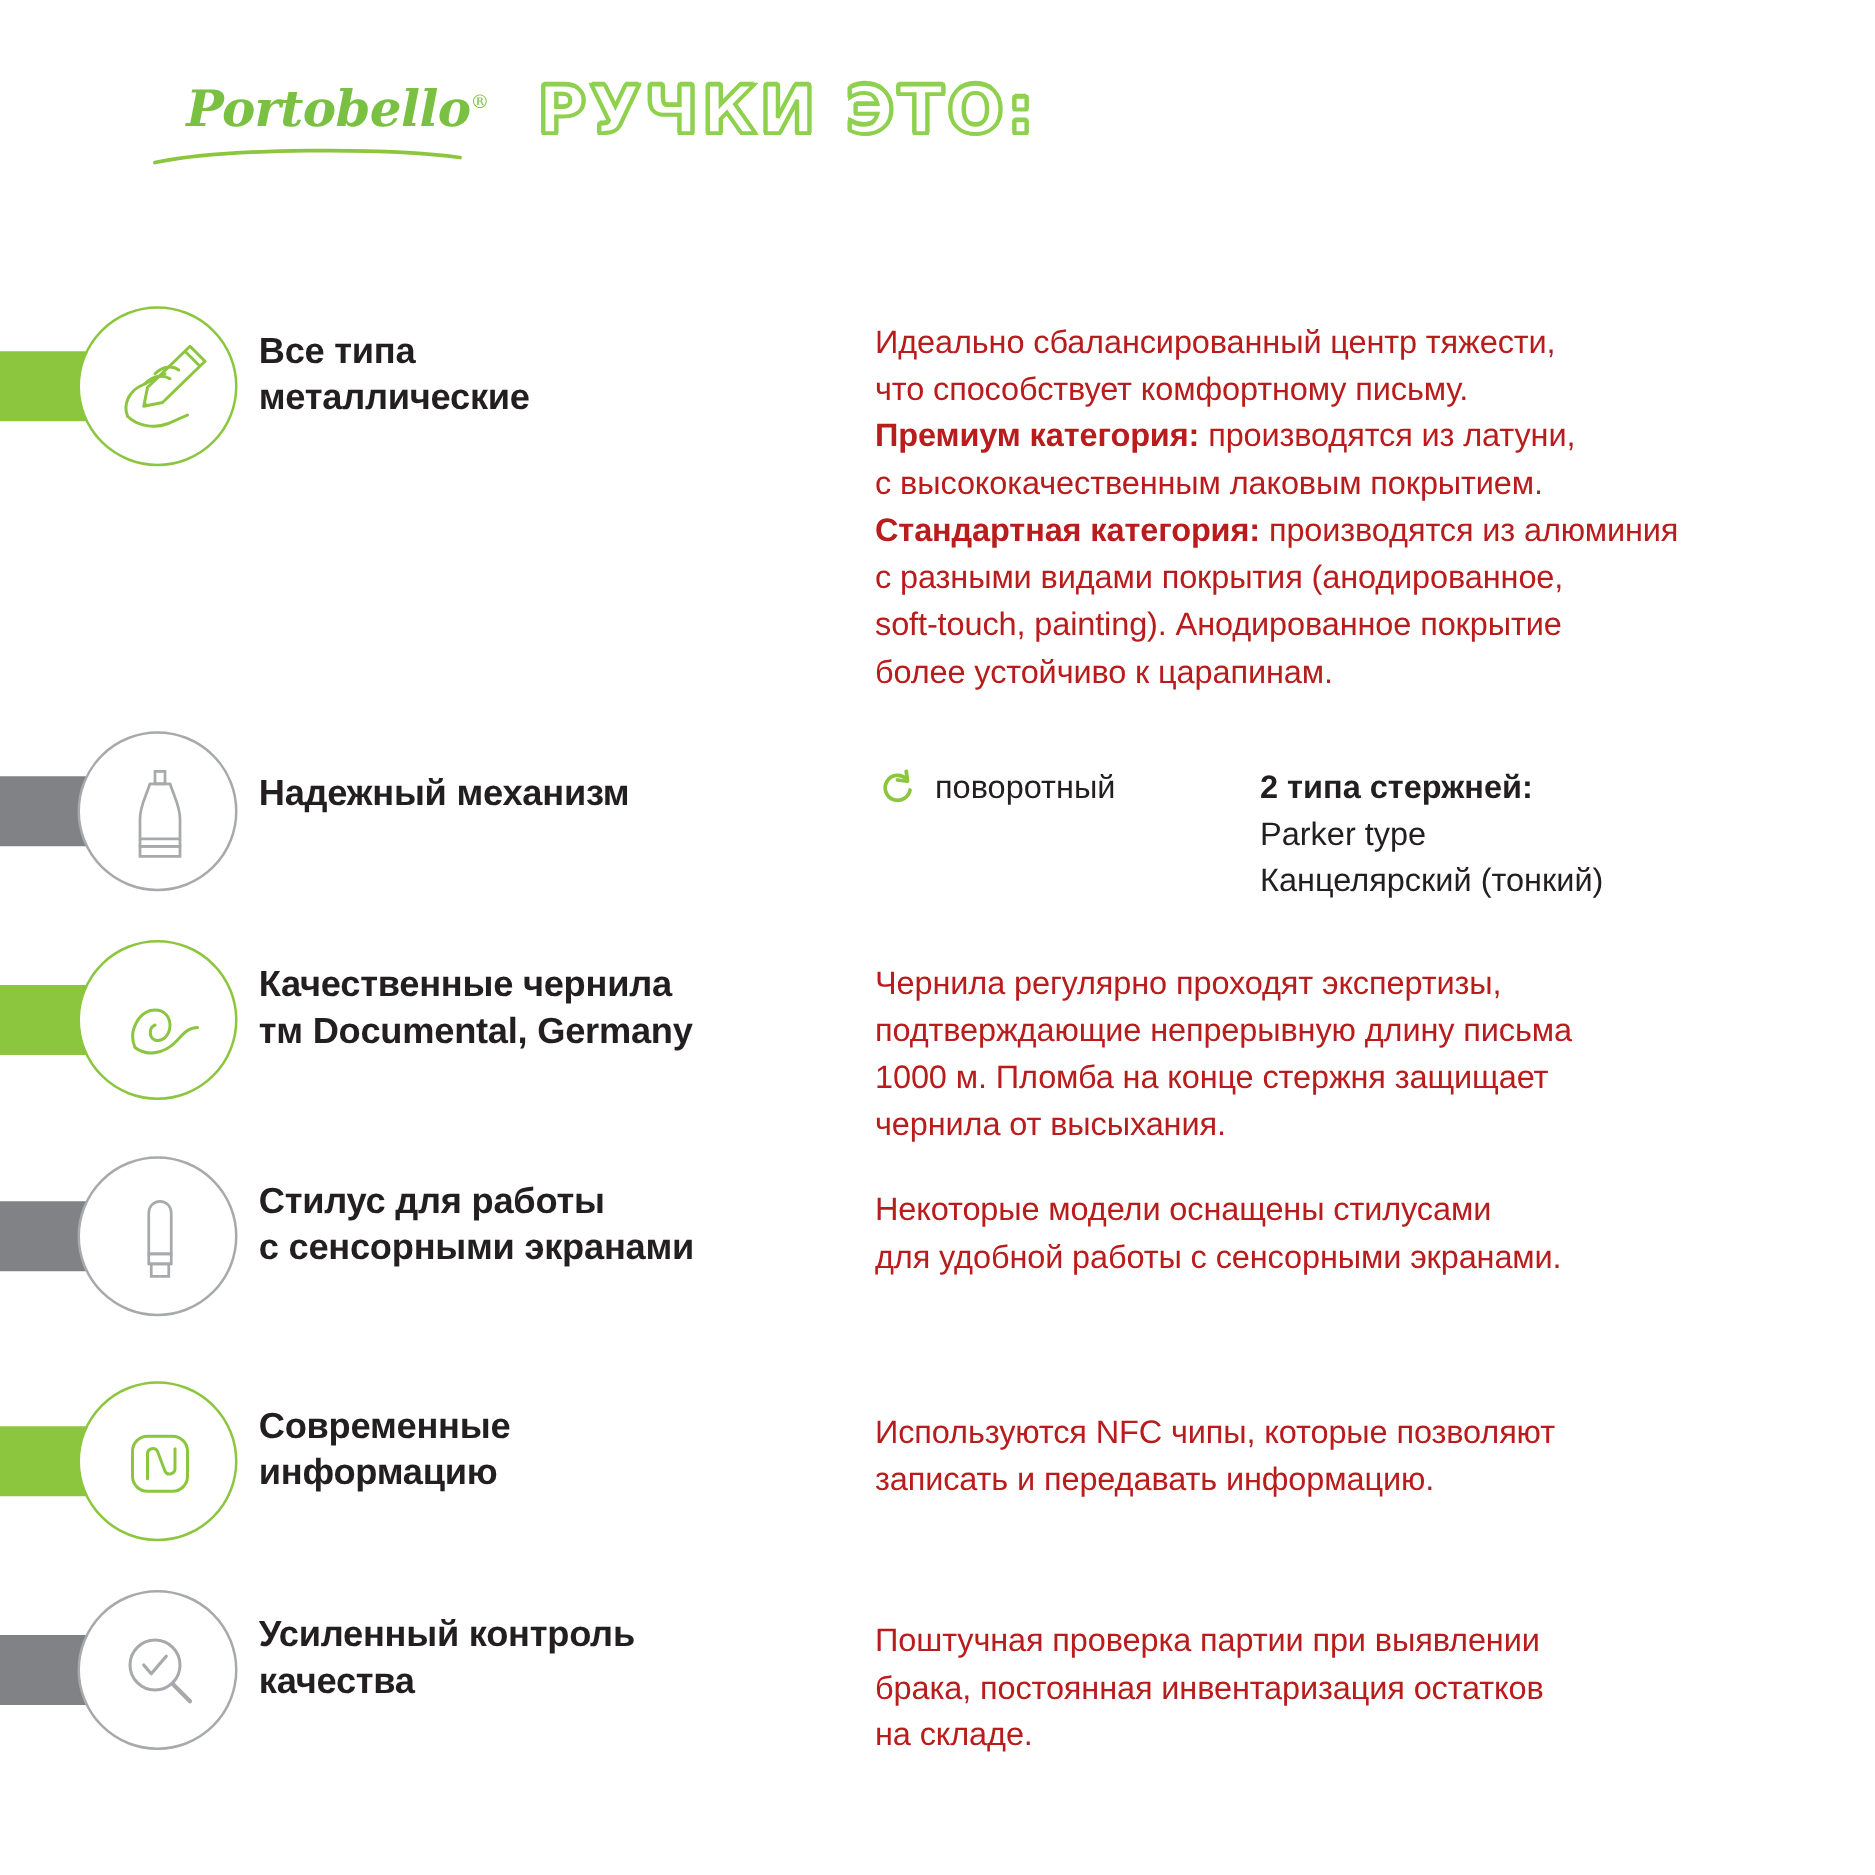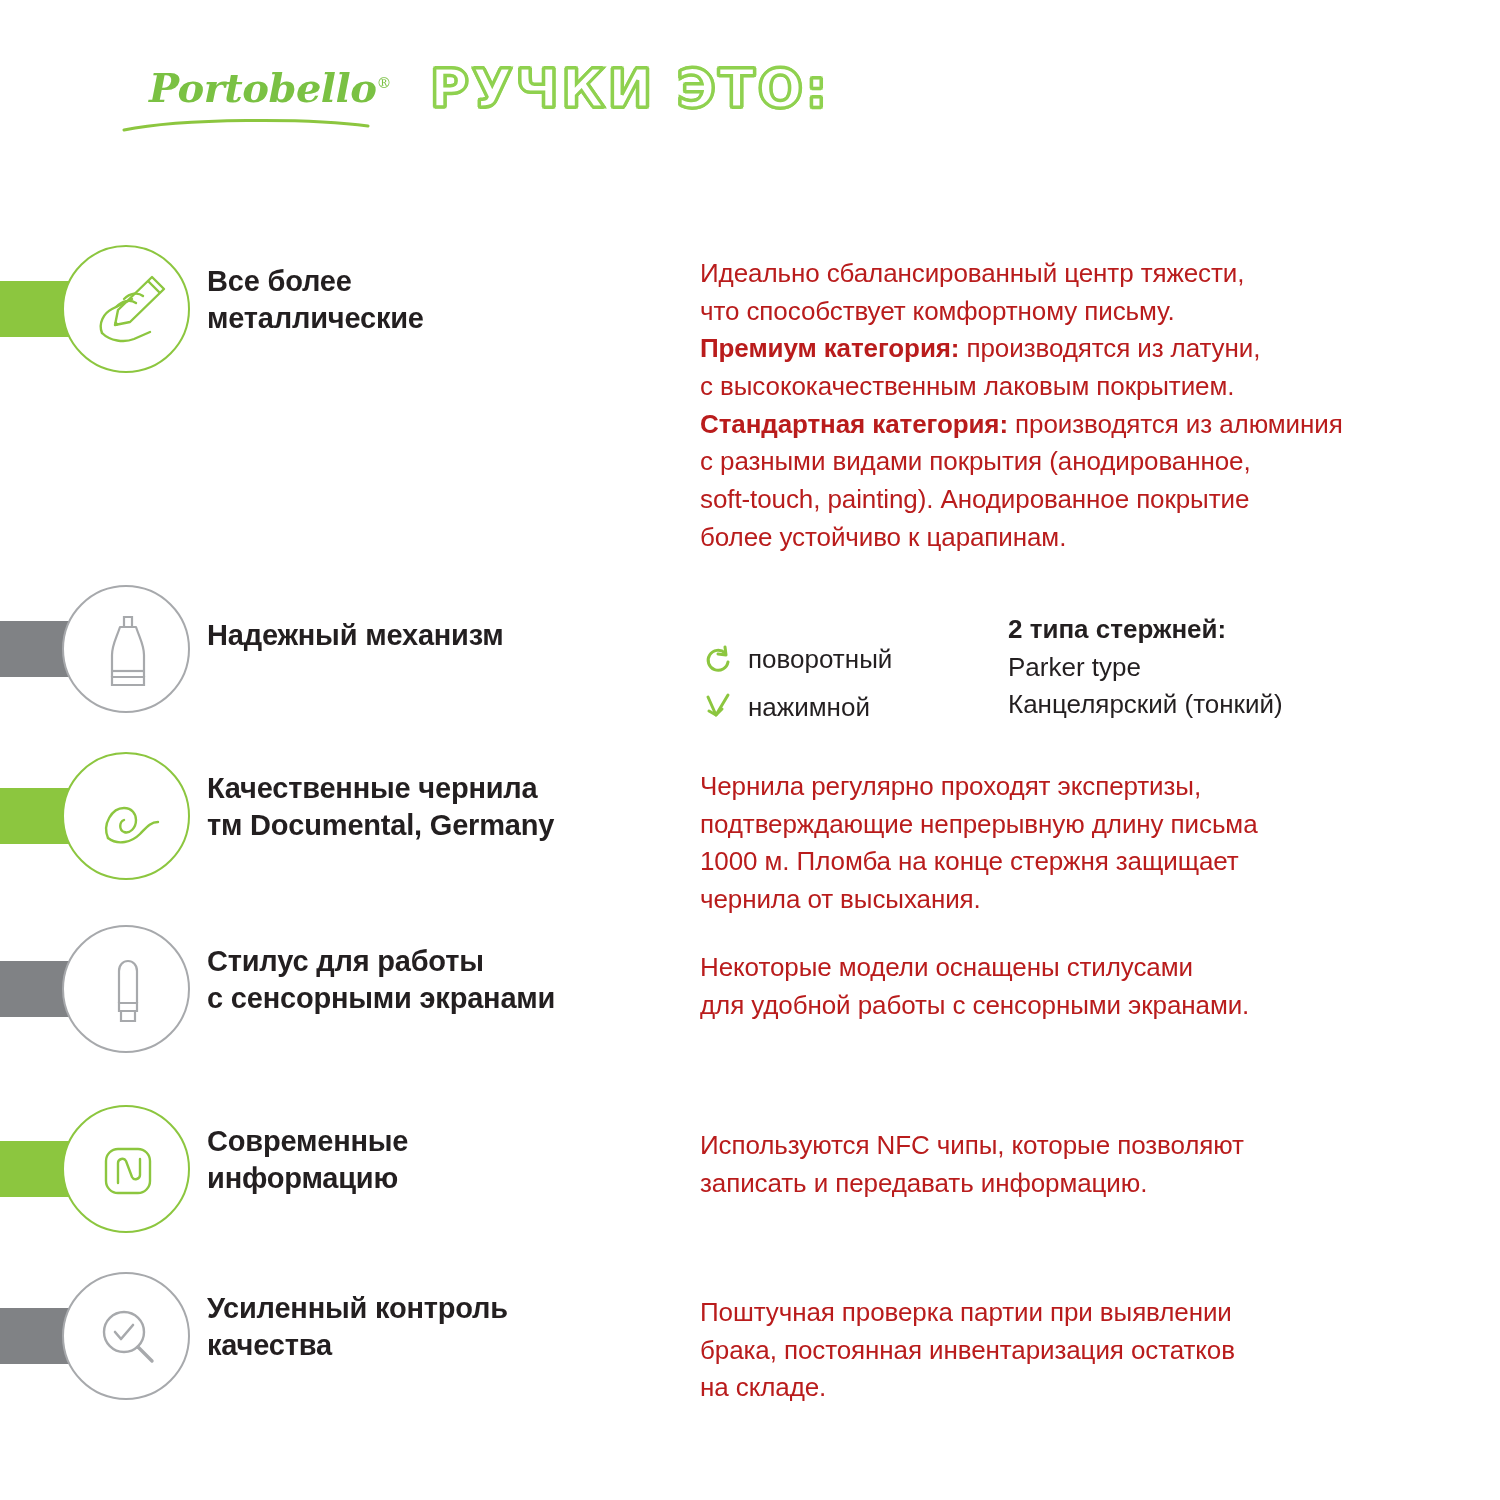--- a/index.html
+++ b/index.html
@@ -119,21 +119,20 @@
     width: 780px;
   }
   .body b { font-weight: bold; }
 
   
   .mech-list {
     position: absolute;
     left: 700px;
     font-size: 26px;
     line-height: 1.45;
-    margin-top: 30px;
   }
   .mech-item {
     position: relative;
     height: 48px;
     padding-left: 48px;
   }
   .mech-item svg { position: absolute; left: 0; top: 2px; }
   .mech-right {
     position: absolute;
     left: 1008px;
@@ -161,21 +160,21 @@
     <svg width="128" height="128" viewBox="0 0 128 128">
       <path d="M38 86 c-4-10 2-20 10-24 l20-10" stroke="#8cc63f" stroke-width="2.4" fill="none" stroke-linecap="round"></path>
       <path d="M38 86 c8 8 22 10 32 6 l16-7" stroke="#8cc63f" stroke-width="2.4" fill="none" stroke-linecap="round"></path>
       <path d="M52 60 c6-6 14-8 20-4" stroke="#8cc63f" stroke-width="2.4" fill="none" stroke-linecap="round"></path>
       <path d="M60 52 c6-6 14-7 19-3" stroke="#8cc63f" stroke-width="2.4" fill="none" stroke-linecap="round"></path>
       <path d="M88 30 l12 12 -34 33 -15 3 3-15 z" stroke="#8cc63f" stroke-width="2.4" fill="none" stroke-linejoin="round"></path>
       <path d="M84 34 l12 12" stroke="#8cc63f" stroke-width="2.4" fill="none"></path>
       <path d="M54 78 l-3-3" stroke="#8cc63f" stroke-width="2.4" fill="none"></path>
     </svg>
   </div>
-  <div class="title" style="top:18px; white-space:pre-line">Все более
+  <div class="title" style="top:18px; white-space:pre-line">Все типа
 металлические</div>
   <div class="body" style="top:10px" id="body-0">Идеально сбалансированный центр тяжести,<br>что способствует комфортному письму.<br><b>Премиум категория:</b> производятся из латуни,<br>с высококачественным лаковым покрытием.<br><b>Стандартная категория:</b> производятся из алюминия<br>с разными видами покрытия (анодированное,<br>soft-touch, painting). Анодированное покрытие<br>более устойчиво к царапинам.</div>
 </div>
 
 <div class="row" style="top:585px">
   <div class="bar grey"></div>
   <div class="circle grey">
     <svg width="128" height="128" viewBox="0 0 128 128">
       <path d="M60 30 h8 v10 h-8 z" stroke="#a7a9ac" stroke-width="2.2" fill="none"></path>
       <path d="M56 40 h16 c4 12 8 18 8 28 v22 h-32 V68 c0-10 4-16 8-28 z" stroke="#a7a9ac" stroke-width="2.2" fill="none" stroke-linejoin="round"></path>
@@ -186,27 +185,20 @@
   <div class="title" style="top:32px">Надежный механизм</div>
 
   <div class="mech-list" style="top:26px">
     <div class="mech-item">
       <svg width="34" height="34" viewBox="0 0 34 34">
         <path d="M25 10 a10 10 0 1 0 3 9" stroke="#8cc63f" stroke-width="3" fill="none" stroke-linecap="round"></path>
         <path d="M25 4 l1 8 -8 -1" stroke="#8cc63f" stroke-width="3" fill="none" stroke-linecap="round" stroke-linejoin="round"></path>
       </svg>
       <span>поворотный</span>
     </div>
-    <div class="mech-item">
-      <svg width="34" height="34" viewBox="0 0 34 34">
-        <path d="M8 6 l8 18 L28 4" stroke="#8cc63f" stroke-width="3" fill="none" stroke-linecap="round" stroke-linejoin="round"></path>
-        <path d="M16 24 l-7 -4 M16 24 l6 -6" stroke="#8cc63f" stroke-width="3" fill="none" stroke-linecap="round"></path>
-      </svg>
-      <span>нажимной</span>
-    </div>
   </div>
 
   <div class="mech-right" style="top:26px">
     <div class="hd">2 типа стержней:</div>
     <div>Parker type</div>
     <div>Канцелярский (тонкий)</div>
   </div>
 </div>
 
 <div class="row" style="top:752px">

